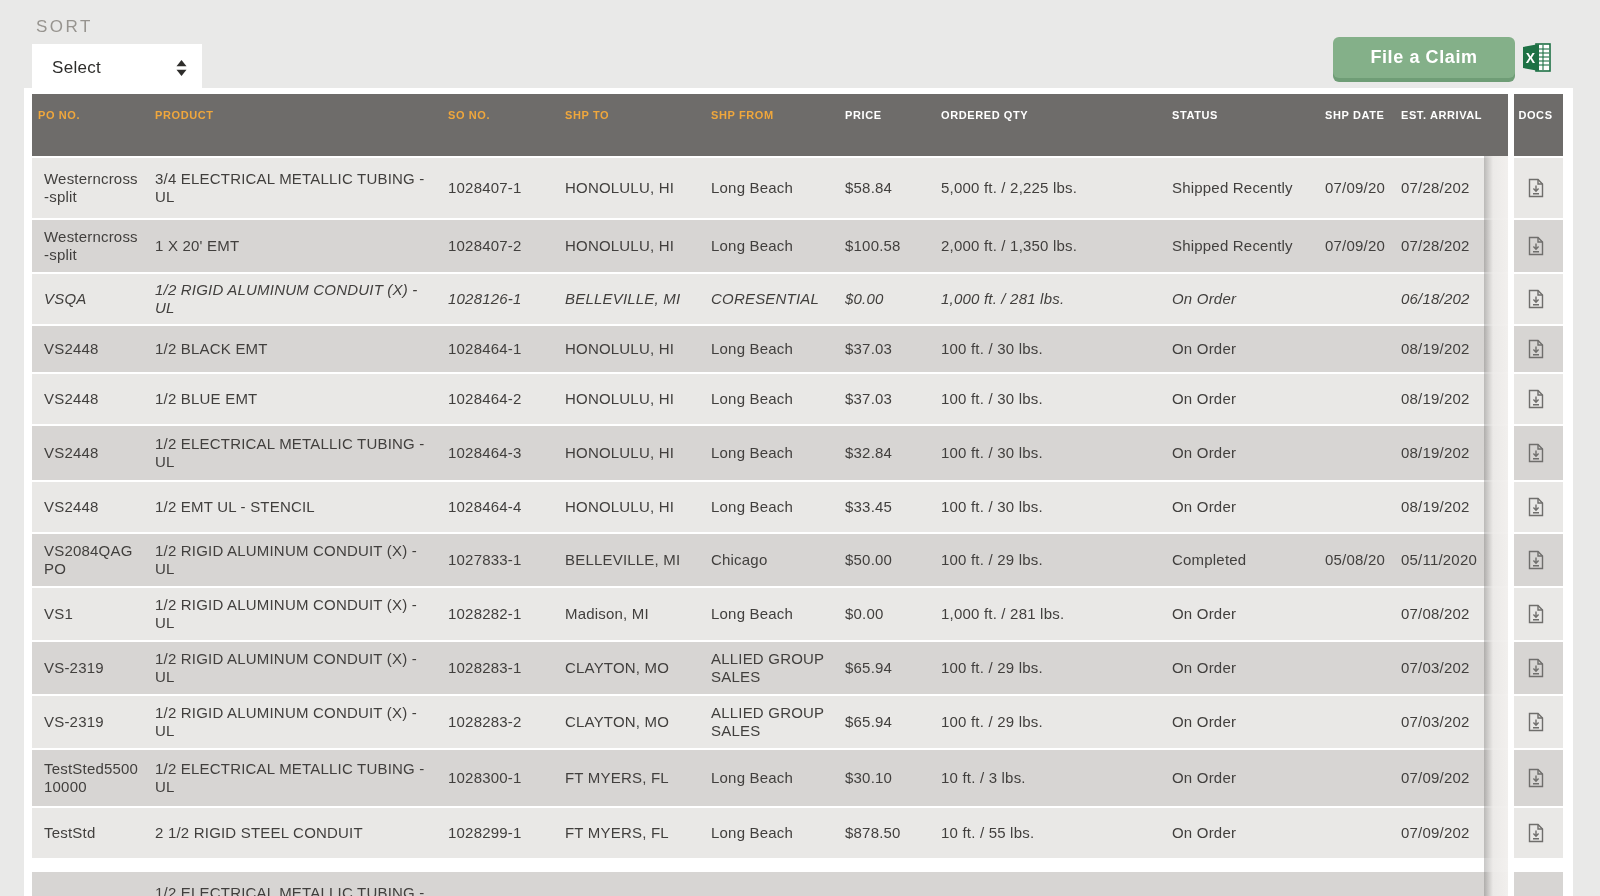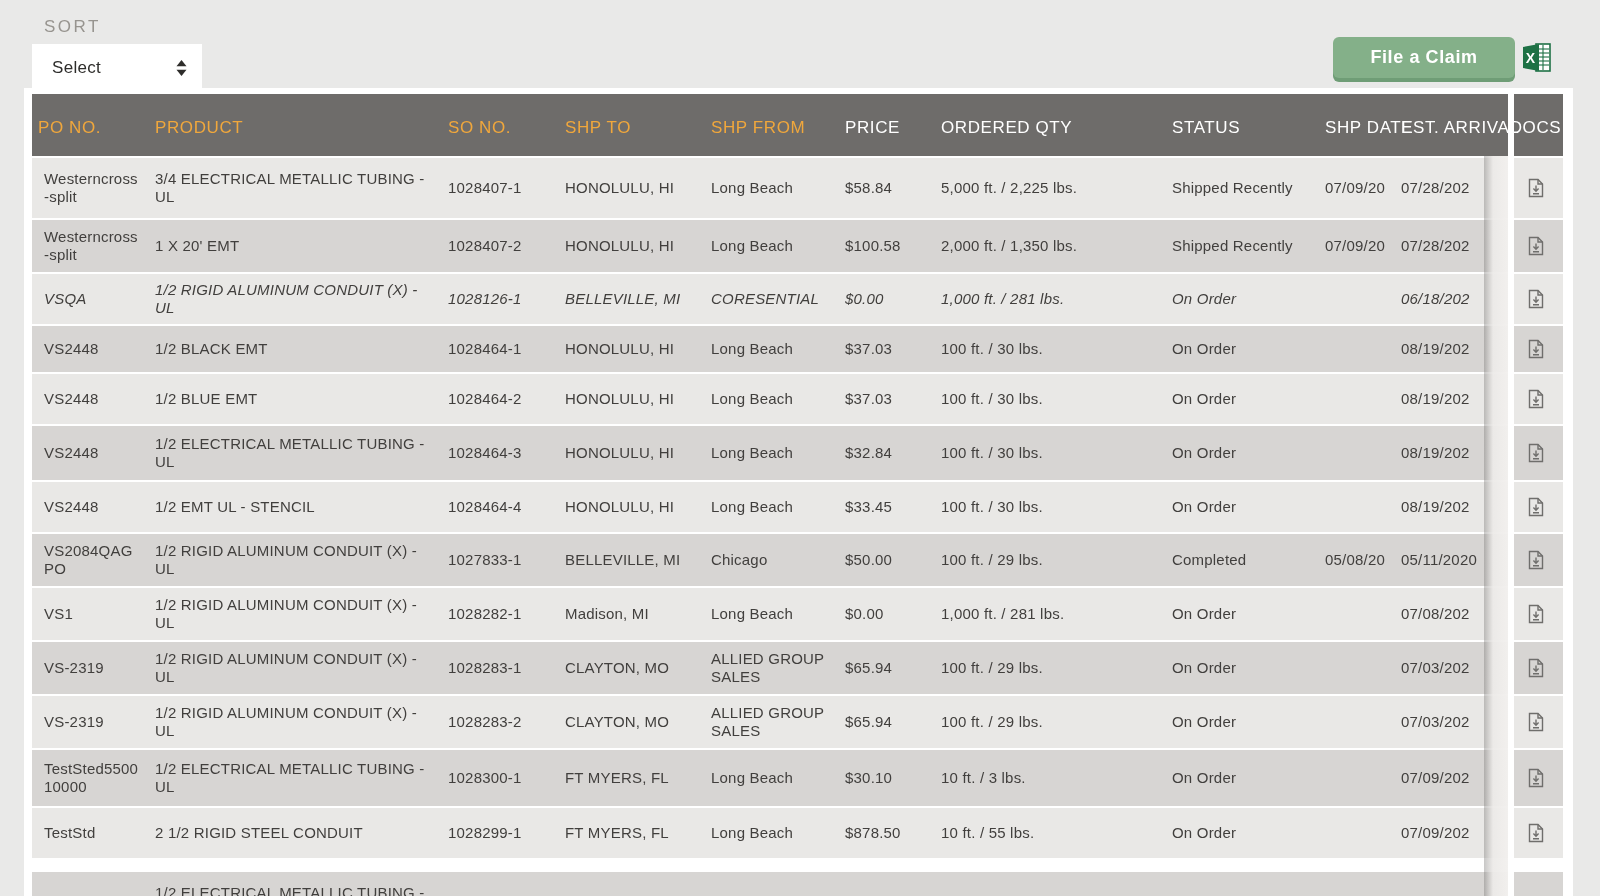--- a/index.html
+++ b/index.html
@@ -4,21 +4,21 @@
 <style>
   html,body{margin:0;padding:0;}
   .page{
     position:relative; width:1600px; height:896px; overflow:hidden;
     background:#e9e9e8;
     font-family:"Liberation Sans", sans-serif;
     color:#413f3d;
   }
   
   .sort-label{
-    position:absolute; left:44px; top:17px;
+    position:absolute; left:36px; top:17px;
     font-size:17px; letter-spacing:2.5px; color:#97948f;
   }
   .select-box{
     position:absolute; left:32px; top:44px; width:170px; height:48px;
     background:#ffffff; display:flex; align-items:center; justify-content:space-between;
     padding:0 14px 0 20px; box-sizing:border-box; cursor:pointer;
     font-size:17px; color:#2e2d2b; letter-spacing:.3px;
   }
   .claim-btn{
     position:absolute; left:1333px; top:37px; width:182px; height:41px;
@@ -37,21 +37,21 @@
   .table-wrap{position:absolute; left:8px; top:6px; width:1536px;}
   .hrow,.trow{
     display:grid;
     grid-template-columns:123px 293px 117px 146px 134px 96px 231px 153px 76px 107px 55px;
     width:1531px;
   }
   .hrow{
     height:62px; background:#6e6c6a; align-items:start; box-sizing:border-box;
   }
   .hcell{
-    padding:26px 10px 0 0; font-size:17px; font-weight:normal; letter-spacing:.6px;
+    padding:13px 10px 0 0; font-size:11px; font-weight:bold; letter-spacing:.6px;
     color:#ffffff; line-height:16px; cursor:pointer;
   }
   .hcell.accent{color:#f0a73c;}
   .hcell:first-child{padding-left:6px;}
   .trow{
     margin-top:2px; align-items:center; box-sizing:border-box;
   }
   .trow.alt-light{background:#e9e8e6;}
   .trow.alt-dark{background:#d7d5d3;}
   .trow.row-last{margin-top:14px;}

